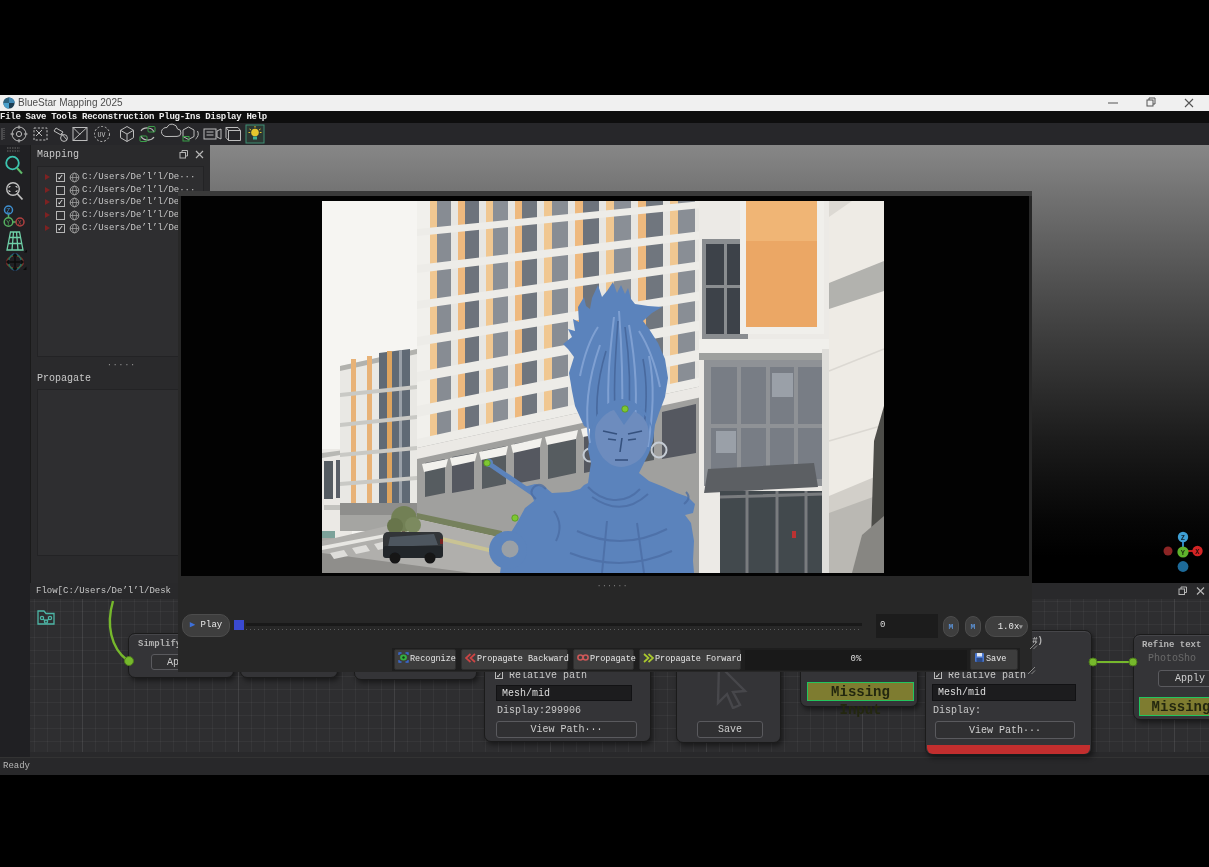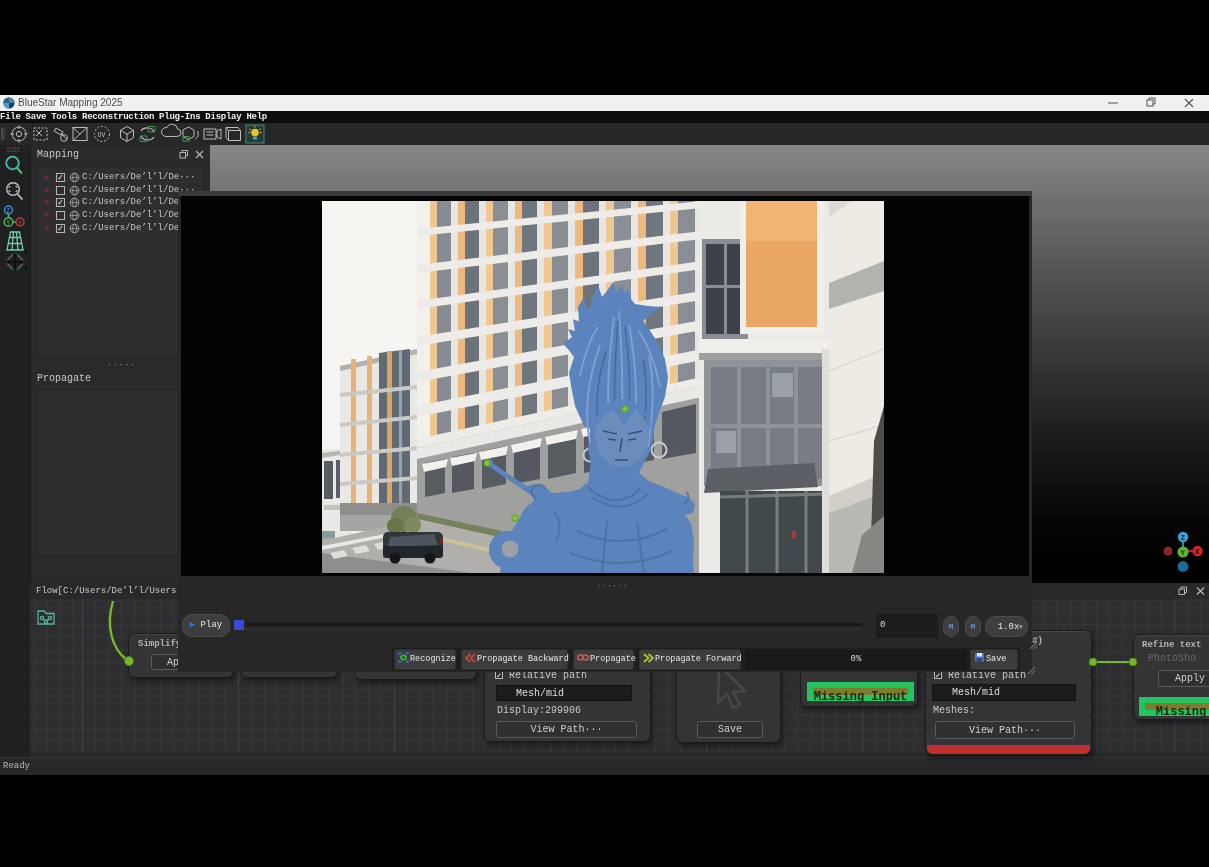--- a/index.html
+++ b/index.html
@@ -26,23 +26,23 @@
 #viewport{left:210px;top:145px;width:999px;height:438px;z-index:1;background:linear-gradient(180deg,#878787 0%,#7e7e7e 5%,#717171 12%,#606060 22%,#4e4e4e 33%,#3d3d3d 44%,#2c2c2c 56%,#1c1c1c 67%,#101010 77%,#060606 86%,#000 94%)}
 
 #flowhdr{left:30px;top:583px;width:1179px;height:16px;background:#29292b;z-index:2;line-height:16px}
 #flowgrid{left:30px;top:599px;width:1179px;height:153px;z-index:1;background-color:#2e2e30;background-image:repeating-linear-gradient(0deg,rgba(255,255,255,.04) 0 1px,transparent 1px 13px),repeating-linear-gradient(90deg,rgba(255,255,255,.04) 0 1px,transparent 1px 13px),repeating-linear-gradient(90deg,rgba(255,255,255,.055) 0 1px,transparent 1px 156px);background-position:0 3px,52px 0,52px 0}
 #flowbtm{left:30px;top:752px;width:1179px;height:5px;background:#29292b;z-index:1}
 #status{left:0;top:757px;width:1209px;height:18px;background:#28282a;z-index:2;border-top:1px solid #333;line-height:17px}
 
 .node{position:absolute;background:#343437;border:1px solid #1b1b1b;border-radius:7px;box-shadow:inset 0 1px 0 #46464a,2px 3px 5px rgba(0,0,0,.45);z-index:4}
 .ntitle{position:absolute;top:5px;font-weight:bold;color:#b4b4b4;white-space:nowrap}
 .nbtn{position:absolute;background:#303032;border:1px solid #5a5a5e;border-radius:3px;color:#cfcfcf;text-align:center;font-size:10px}
-.ninput{position:absolute;background:#1c1c1e;border:1px solid #121214;color:#dedede;font-size:10px;padding:2px 0 0 19px;white-space:nowrap;overflow:hidden}
+.ninput{position:absolute;background:#1c1c1e;border:1px solid #121214;color:#dedede;font-size:10px;padding:2px 0 0 5px;white-space:nowrap;overflow:hidden}
 .nlabel{position:absolute;color:#c8c8c8;font-size:10px;white-space:nowrap}
-.olive{position:absolute;background:#7e7c30;border:6px solid #22c55e;color:#23270f;text-align:center;font-weight:bold;font-size:12px}
+.olive{position:absolute;background:#7e7c30;border:1px solid #22c55e;color:#23270f;text-align:center;font-weight:bold;font-size:14px}
 
 #dialog{left:178px;top:191px;width:854px;height:481px;background:#272727;z-index:10;border-top:5px solid #3a3a3a}
 #video{position:absolute;left:3px;top:0px;width:848px;height:380px;background:#020202}
 #vidimg{position:absolute;left:141px;top:5px}
 #grip{position:absolute;left:419px;top:389px;width:16px;height:3px;color:#8a8a8a;font-size:7px;line-height:3px;letter-spacing:1px}
 .pbtn{position:absolute;background:#3e3e3e;border:1px solid #4c4c4c;border-radius:10px;color:#e8e8e8;text-align:center}
 .abtn{position:absolute;background:#3d3d3d;border:1px solid #2d2d2d;border-radius:2px;color:#e8e8e8;height:21px;line-height:19px;white-space:nowrap;font-size:8.5px}
 </style></head>
 <body>
 
@@ -225,21 +225,21 @@
   <circle cx="23" cy="10" r="5.2" fill="#3e9fd4"></circle>
       <text x="20.8" y="13" font-size="7" fill="#10222e" font-weight="bold">Z</text>
   <circle cx="23" cy="25" r="5.6" fill="#5fb32c"></circle>
       <text x="20.8" y="28" font-size="7" fill="#1c2e0e" font-weight="bold">Y</text>
   <circle cx="37.5" cy="24" r="5.2" fill="#d42424"></circle>
       <text x="35.2" y="27" font-size="7" fill="#2e0e0e" font-weight="bold">X</text>
   <circle cx="23" cy="39.5" r="5.4" fill="#1d6a99"></circle>
 </svg>
 </div>
 
-<div class="abs" id="flowhdr"><span style="margin-left:6px">Flow[C:/Users/De’l’l/Users</span>
+<div class="abs" id="flowhdr"><span style="margin-left:6px">Flow[C:/Users/De’l’l/Desk</span>
  <svg class="abs" style="left:1148px;top:3px" width="28" height="11">
       <rect x="1" y="3" width="5.5" height="5.5" fill="none" stroke="#b5b5b5"></rect>
       <path d="M3 3 v-2 h5.5 v5.5 h-2" fill="none" stroke="#b5b5b5"></path>
       <path d="M19 1.5 l7 7 M26 1.5 l-7 7" stroke="#b5b5b5" stroke-width="1.2"></path>
     </svg>
 </div>
 <div class="abs" id="flowgrid"></div>
 <div class="abs" id="flowbtm"></div>
 <div class="abs" id="status"><span style="margin-left:3px;color:#b8b8b8">Ready</span></div>
 
@@ -276,21 +276,21 @@
     </svg>
   <div class="nbtn" style="left:20px;top:88px;width:66px;height:17px;line-height:16px">Save</div>
 </div>
 <div class="node" style="left:800px;top:632px;width:118px;height:75px">
     <div class="olive" style="left:6px;top:49px;width:107px;height:19px;line-height:18px">Missing Input</div>
   </div>
 <div class="node" style="left:925px;top:630px;width:167px;height:125px">
   <div class="ntitle" style="left:36px">Save Texture(#)</div>
   <div class="nlabel" style="left:8px;top:39px"><span style="display:inline-block;width:8px;height:8px;border:1px solid #bbb;background:#2e2e30;font-size:8px;line-height:7px;color:#fff;text-align:center">✓</span> Relative path</div>
   <div class="ninput" style="left:6px;top:53px;width:144px;height:17px">Mesh/mid</div>
-  <div class="nlabel" style="left:7px;top:74px">Meshes:</div>
+  <div class="nlabel" style="left:7px;top:74px">Display:</div>
   <div class="nbtn" style="left:9px;top:90px;width:140px;height:18px;line-height:17px">View Path···</div>
   <div class="abs" style="left:1px;top:114px;width:163px;height:9px;background:#c22e2e;border-radius:0 0 6px 6px"></div>
 </div>
 <div class="node" style="left:1133px;top:634px;width:95px;height:86px">
   <div class="ntitle" style="left:8px">Refine text</div>
   <div class="nlabel" style="left:14px;top:18px;color:#6a6a6a">PhotoSho</div>
   <div class="nbtn" style="left:24px;top:35px;width:64px;height:17px;line-height:16px">Apply</div>
   <div class="olive" style="left:5px;top:62px;width:84px;height:19px;line-height:18px">Missing </div>
 </div>
 

